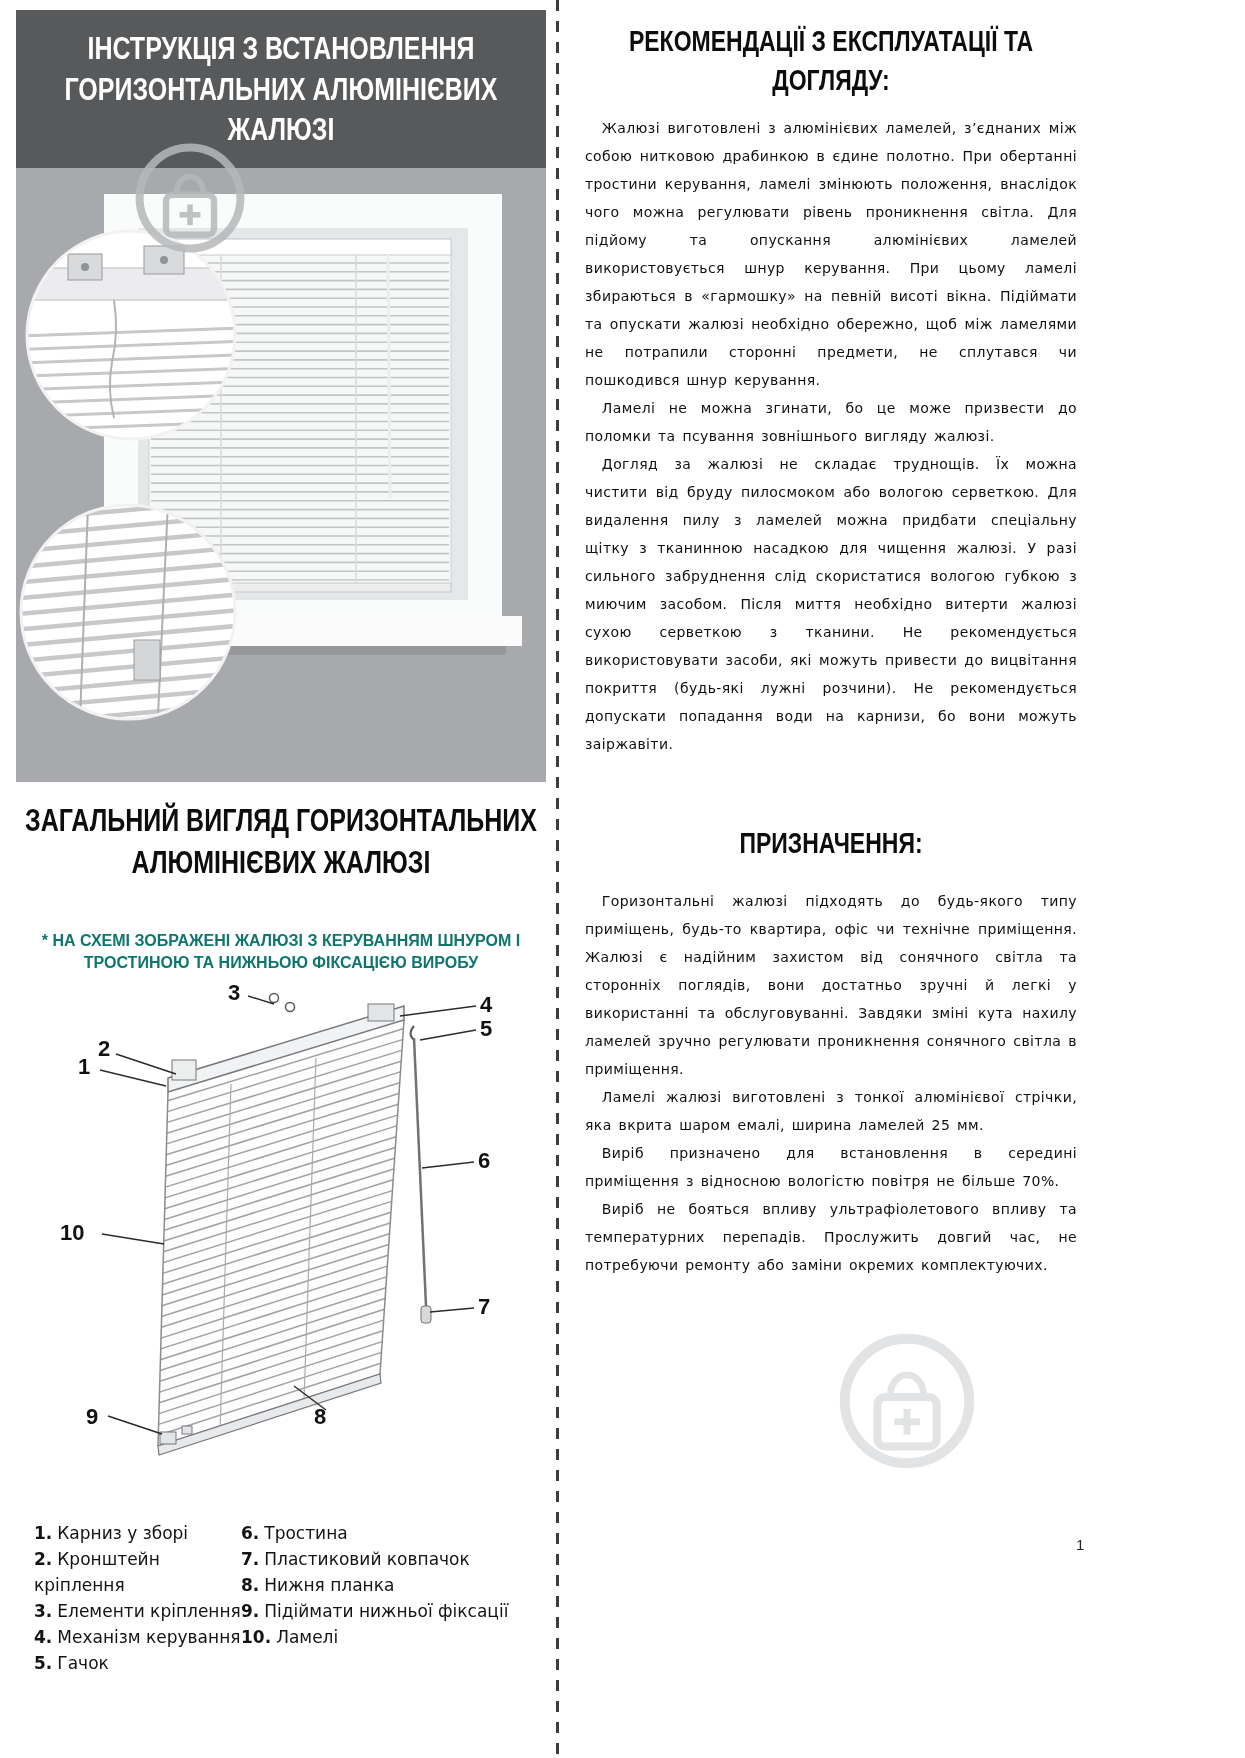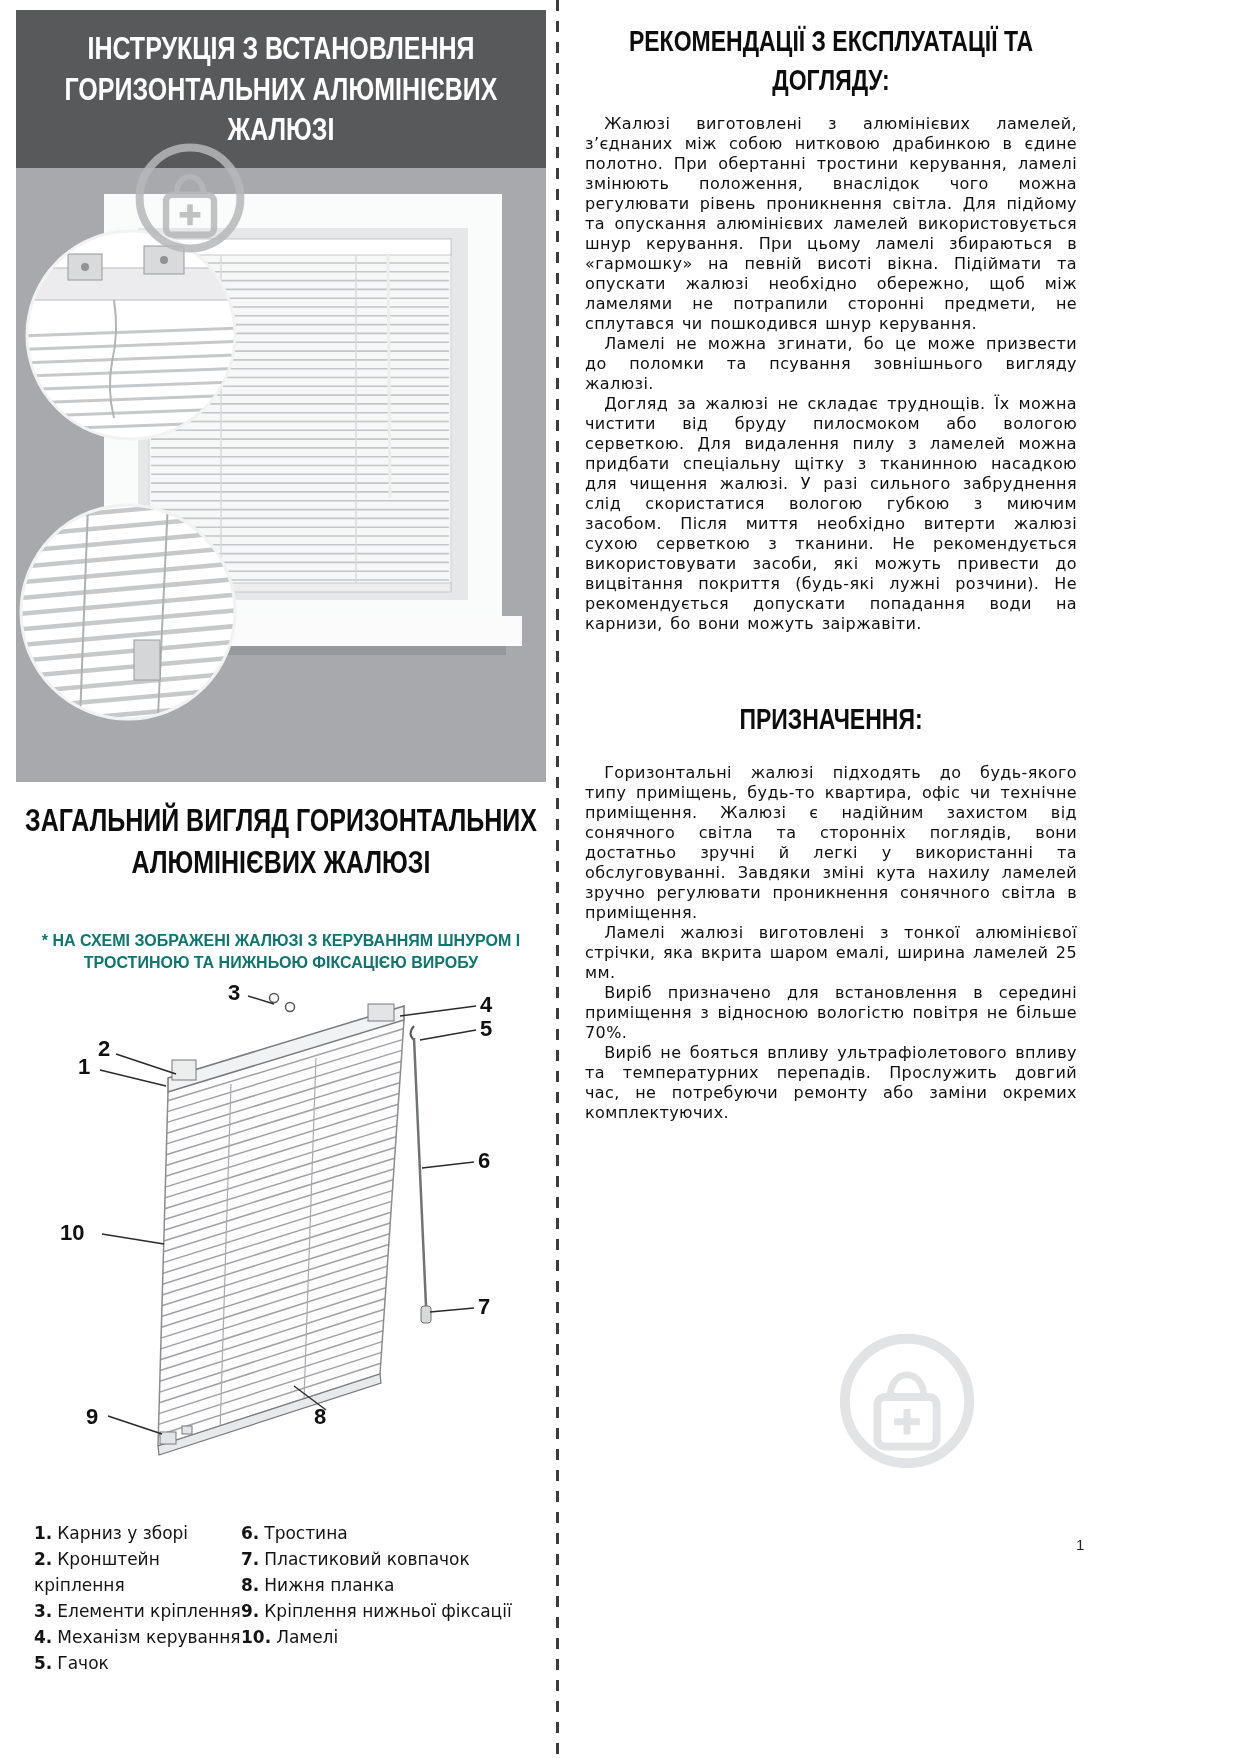--- a/index.html
+++ b/index.html
@@ -18,21 +18,21 @@
   .legend{position:absolute;top:1492px;left:0;width:530px;display:flex;font-size:17px;line-height:26px;color:#141414;margin-top:28px;}
   .legend-col1{width:225px;padding-left:18px;}
   .legend-col2{flex:1;}
   .legend-item .num{font-weight:bold;margin-right:5px;}
 
   .divider{position:absolute;left:556px;top:0;width:3px;height:1758px;background:repeating-linear-gradient(180deg,#3c3c3c 0 11px,transparent 11px 21px);}
 
   .right-col{position:absolute;left:585px;top:22px;width:492px;}
   .right-col h1{font-family:"Liberation Sans",sans-serif;font-weight:bold;font-size:23px;line-height:1.35;text-align:center;color:#0d0d0d;transform:scaleY(1.25);transform-origin:top center;margin-bottom:30px;}
   .right-col h1.purpose{margin-top:66px;margin-bottom:32px;}
-  .right-col p{font-size:16px;line-height:20px;letter-spacing:0.4px;word-spacing:2px;text-align:justify;text-indent:1.2em;position:relative;z-index:1;}
+  .right-col p{font-size:14px;line-height:28px;letter-spacing:0.4px;word-spacing:2px;text-align:justify;text-indent:1.2em;position:relative;z-index:1;}
 
   .wm{position:absolute;}
   .wm svg{width:100%;height:100%;display:block;}
   .wm-photo{left:126px;top:134px;width:128px;height:128px;color:#b6b8ba;opacity:.85;z-index:5;}
   .wm-right{left:828px;top:1322px;width:158px;height:158px;color:#e2e3e4;z-index:0;}
 
   .page-number{position:absolute;left:1076px;top:1536px;font-size:15px;color:#222222;font-family:"Liberation Sans",sans-serif;}
 </style>
 </head>
 <body>
@@ -244,21 +244,21 @@
       <div class="legend-item"><span class="num">1.</span><span>Карниз у зборі</span></div>
       <div class="legend-item"><span class="num">2.</span><span>Кронштейн кріплення</span></div>
       <div class="legend-item"><span class="num">3.</span><span>Елементи кріплення</span></div>
       <div class="legend-item"><span class="num">4.</span><span>Механізм керування</span></div>
       <div class="legend-item"><span class="num">5.</span><span>Гачок</span></div>
     </div>
     <div class="legend-col2">
       <div class="legend-item"><span class="num">6.</span><span>Тростина</span></div>
       <div class="legend-item"><span class="num">7.</span><span>Пластиковий ковпачок</span></div>
       <div class="legend-item"><span class="num">8.</span><span>Нижня планка</span></div>
-      <div class="legend-item"><span class="num">9.</span><span>Кріплення нижньої фіксації</span></div>
+      <div class="legend-item"><span class="num">9.</span><span>Підіймати нижньої фіксації</span></div>
       <div class="legend-item"><span class="num">10.</span><span>Ламелі</span></div>
     </div>
   </div>
 </aside>
 
 <div class="wm wm-photo">
   <svg viewBox="-80 -80 160 160">
     <g fill="none" stroke="currentColor">
       <circle r="63" stroke-width="10"></circle>
       <path d="M -17,-4 C -17,-34 17,-34 17,-4" stroke-width="7"></path>

